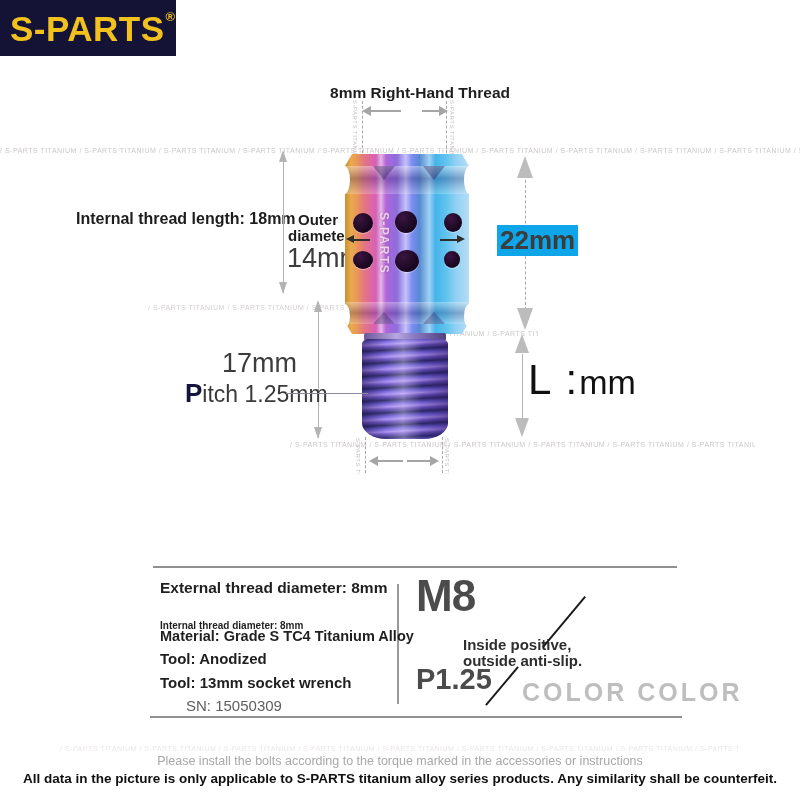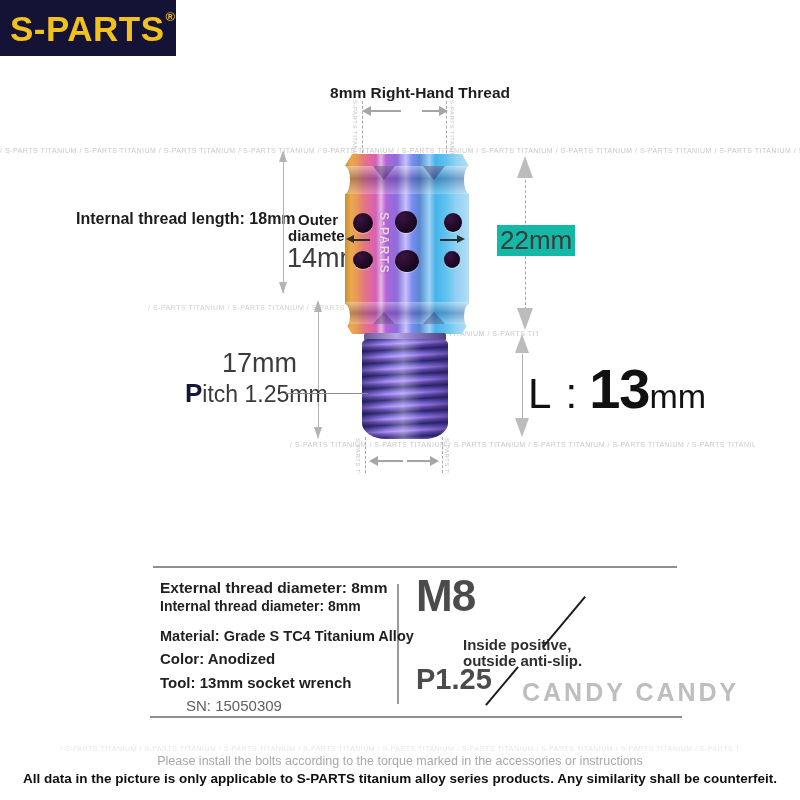--- a/index.html
+++ b/index.html
@@ -153,21 +153,21 @@
   </div>
 
   <div class="hthin-dk" style="left:352px; top:239px; width:18px; z-index:5;"></div>
   <div class="tri tri-left-dk" style="left:346px; top:235px; z-index:5;"></div>
   <div class="hthin-dk" style="left:440px; top:239px; width:18px; z-index:5;"></div>
   <div class="tri tri-right-dk" style="left:457px; top:235px; z-index:5;"></div>
 
   <div class="tri tri-up-lg" style="left:517px; top:156px;"></div>
   <div class="vdash" style="left:525px; top:180px; height:130px;"></div>
   <div class="tri tri-down-lg" style="left:517px; top:308px;"></div>
-  <div class="num-thin" style="left:497px; top:225px; font-size:26px; background:#14b8a6; padding:0 3px;">22mm</div>
+  <div class="num-thin" style="left:497px; top:225px; font-size:26px; background:#0ea5e9; padding:0 3px;font-weight:bold;">22mm</div>
 
   <div class="neck"></div>
   <div class="threads">
     <div class="threads-shade"></div>
   </div>
 
   <div class="num-thin" style="left:222px; top:348px; font-size:27px;">17mm</div>
   <div class="vline" style="left:318px; top:302px; height:136px;"></div>
   <div class="tri tri-up-sm" style="left:314px; top:300px;"></div>
   <div class="tri tri-down-sm" style="left:314px; top:427px;"></div>
@@ -176,46 +176,45 @@
     <span class="p-cap">P</span>
       <span class="p-rest">itch 1.25mm</span>
   </div>
   <div class="hline" style="left:286px; top:393px; width:82px; height:1px; background:#8a8a9a;"></div>
 
   <div class="tri tri-up-lg" style="left:515px; top:334px; border-left-width:7px; border-right-width:7px; border-bottom-width:19px;"></div>
   <div class="vline" style="left:522px; top:354px; height:64px;"></div>
   <div class="tri tri-down-lg" style="left:515px; top:418px; border-left-width:7px; border-right-width:7px; border-top-width:19px;"></div>
   <div class="ldim">
     <span class="l-pre">L :</span>
-    <span class="l-val">13</span>
     <span class="l-unit">mm</span>
   </div>
 
   <div class="vdash" style="left:365px; top:437px; height:36px;"></div>
   <div class="vdash" style="left:442px; top:437px; height:36px;"></div>
   <div class="hthin" style="left:378px; top:460px; width:25px;"></div>
   <div class="tri tri-left-gy" style="left:369px; top:456px;"></div>
   <div class="hthin" style="left:407px; top:460px; width:23px;"></div>
   <div class="tri tri-right-gy" style="left:430px; top:456px;"></div>
 
   <div style="position:absolute; left:153px; top:566px; width:524px; height:2px; background:#909090;"></div>
   <div style="position:absolute; left:150px; top:716px; width:532px; height:2px; background:#909090;"></div>
   <div style="position:absolute; left:397px; top:584px; width:1.5px; height:120px; background:#9a9a9a;"></div>
 
   <div class="spec-item" style="top:579px; font-size:15.5px;">External thread diameter: 8mm</div>
-  <div class="spec-item" style="top:598px; font-size:14px;">Internal thread diameter: 8mm</div>
+  <div class="spec-item" style="top:620px; font-size:10px;">Internal thread diameter: 8mm</div>
   <div class="spec-item" style="top:628px; font-size:14.5px;">Material: Grade S TC4 Titanium Alloy</div>
-  <div class="spec-item" style="top:650px; font-size:15px;">Color: Anodized</div>
+  <div class="spec-item" style="top:650px; font-size:15px;">Tool: Anodized</div>
   <div class="spec-item" style="top:674px; font-size:15px;">Tool: 13mm socket wrench</div>
   <div class="spec-serial" style="top:697px;">SN: 15050309</div>
 
   <div class="m8">M8</div>
   <div class="fitnote" style="top:637px;">Inside positive,</div>
   <div class="fitnote" style="top:653px;">outside anti-slip.</div>
   <div class="p125">P1.25</div>
   <div class="slash" style="left:563px; top:589px; height:66px;"></div>
   <div class="slash" style="left:501px; top:661px; height:50px;"></div>
-  <div class="candy">CANDY CANDY</div>
+  <div class="candy">COLOR COLOR</div>
 
   <div class="foot-notice">Please install the bolts according to the torque marked in the accessories or instructions</div>
   <div class="foot-disc">All data in the picture is only applicable to S-PARTS titanium alloy series products. Any similarity shall be counterfeit.</div>
 
 </div>
 
 </body></html>

